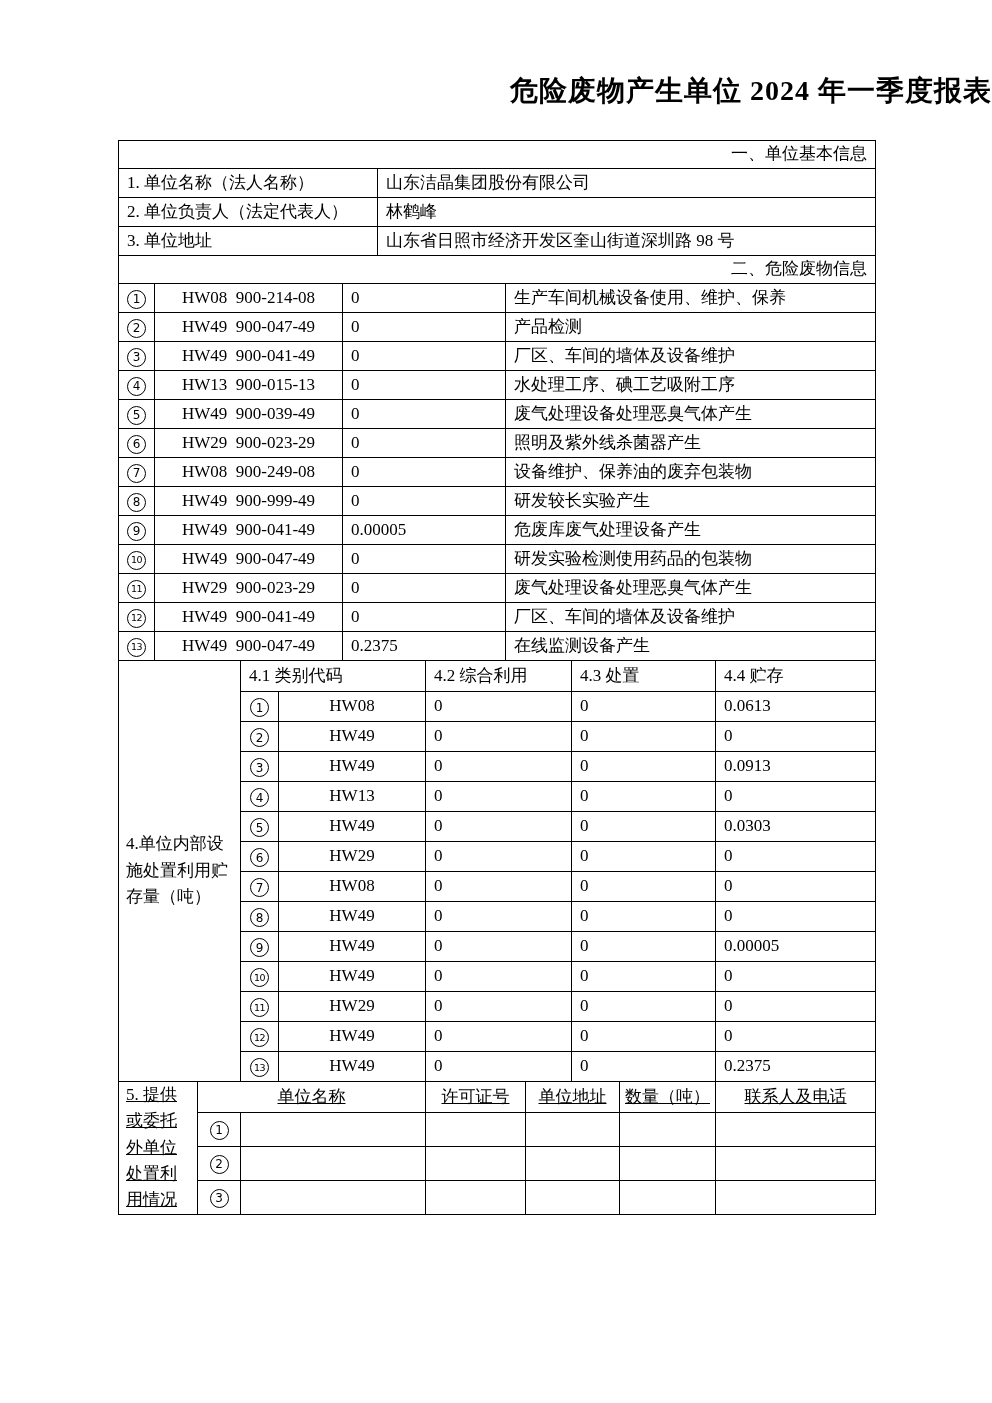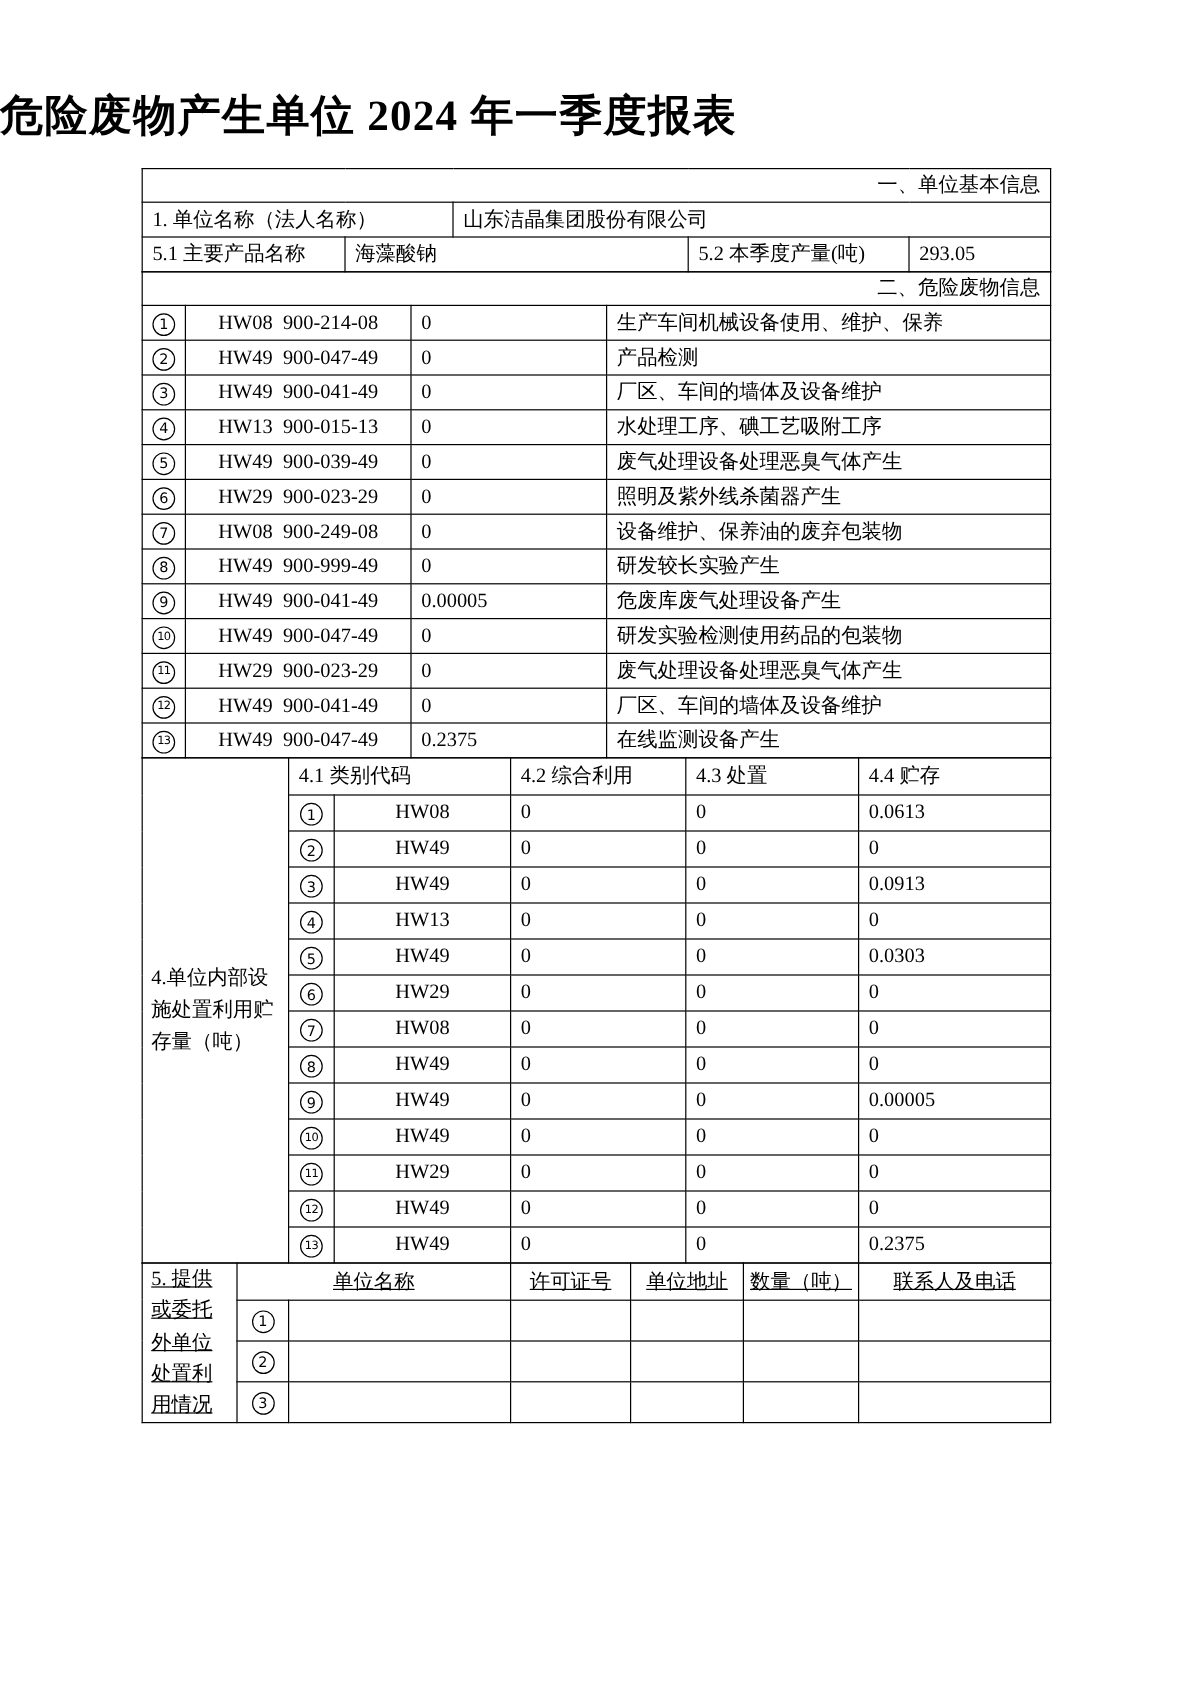--- a/index.html
+++ b/index.html
@@ -8,22 +8,22 @@
     width: 992px; height: 1403px;
     background: #ffffff;
     color: #000000;
     font-family: "Liberation Serif", "DejaVu Serif", serif;
     position: relative;
   }
   .page { position: absolute; inset: 0; background: #fff; }
   .doc-title {
     position: absolute;
     top: 72px; left: 0; width: 100%;
-    text-align: left;
-    font-size: 36px;
+    text-align: right;
+    font-size: 28px;
     font-weight: bold;
     letter-spacing: 1px;
     white-space: pre;
   }
   .tablewrap { position: absolute; left: 118px; top: 140px; width: 757px; }
   table { border-collapse: collapse; table-layout: fixed; width: 757px; }
   .t2, .t3, .t4 { margin-top: -1px; }
   td {
     border: 1px solid #000;
     padding: 0 8px;
@@ -68,24 +68,26 @@
         </colgroup>
       <tbody>
           <tr class="h28">
         <td colspan="5">一、单位基本信息</td>
       </tr>
       <tr class="h29">
         <td colspan="2">1. 单位名称（法人名称）</td>
         <td colspan="3">山东洁晶集团股份有限公司</td>
       </tr>
       <tr class="h29">
-        <td>5.1 主要产品名称</td>
-        <td colspan="2">海藻酸钠</td>
-        <td>5.2 本季度产量(吨)</td>
-        <td>293.05</td>
+        <td colspan="2">2. 单位负责人（法定代表人）</td>
+        <td colspan="3">林鹤峰</td>
+      </tr>
+      <tr class="h29">
+        <td colspan="2">3. 单位地址</td>
+        <td colspan="3">山东省日照市经济开发区奎山街道深圳路 98 号</td>
       </tr>
     </tbody>
       </table>
 
     <table class="t2">
       <colgroup>
           <col style="width:36px">
           <col style="width:188px">
           <col style="width:163px">
           <col style="width:370px">

